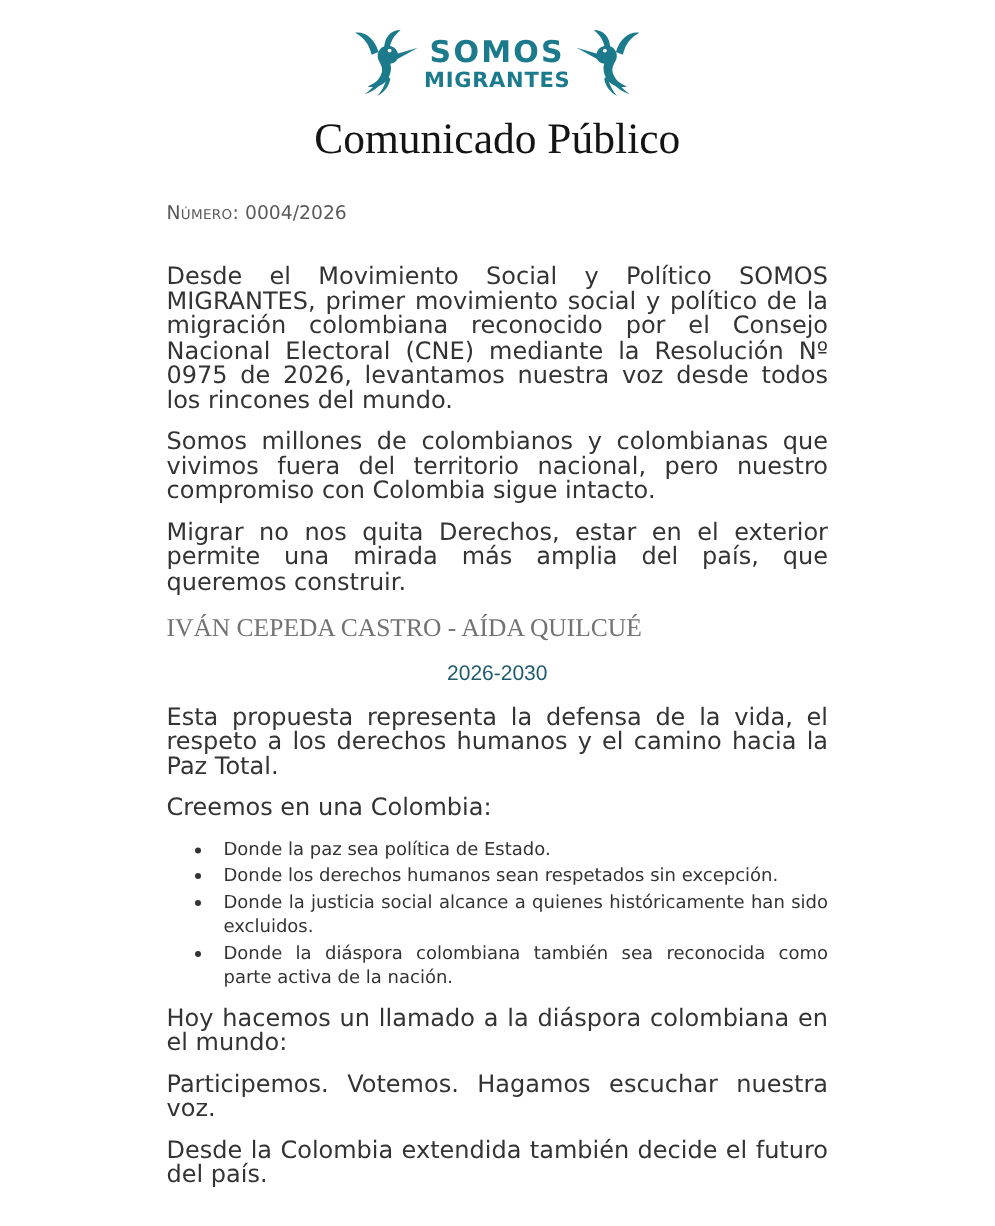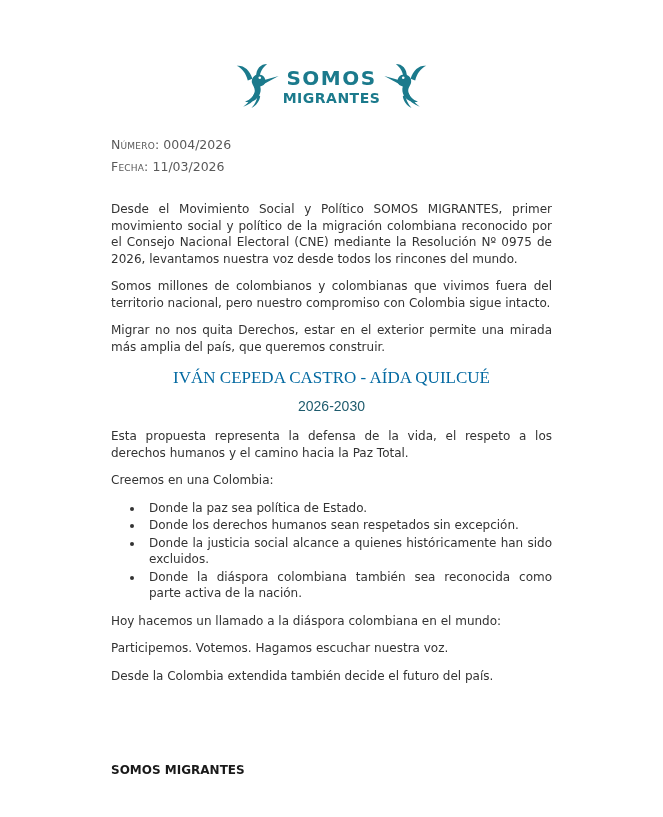--- a/index.html
+++ b/index.html
@@ -18,21 +18,20 @@
     padding: 15px 111px 0 111px;
   }
 
   
   .logo-row {
     display: flex;
     justify-content: center;
     align-items: center;
     gap: 3px;
     height: 54px;
-    margin-top: 44px;
   }
   .bird { width: 46px; height: 50px; display: block; }
   .bird.flip { transform: scaleX(-1); }
   .logo-text { text-align: center; color: #1b7a8c; font-weight: bold; line-height: 1; }
   .logo-line1 { font-size: 20px; letter-spacing: 1.5px; }
   .logo-line2 { font-size: 14px; letter-spacing: 0.5px; margin-top: 3px; }
 
   
   .doc-title {
     font-family: "Liberation Serif", serif;
@@ -46,33 +45,32 @@
 
   
   .meta { margin-top: 24px; color: #595959; font-size: 12.5px; }
   .meta-line { margin: 0 0 6px 0; line-height: 16px; }
   .meta-label { font-variant: small-caps; letter-spacing: 0.2px; }
   .meta-value { }
 
   
   .content { margin-top: 26px; }
   p.body {
-    font-size: 12px;
+    font-size: 16px;
     line-height: 16.5px;
     text-align: justify;
     margin: 0 0 11px 0;
   }
 
   
   .formula-heading {
     font-family: "Liberation Serif", serif;
     font-weight: 400;
     font-size: 17px;
-    color: #0369a1;
-    text-align: center;
+    color: #737373;
     margin: 13px 0 10px 0;
     line-height: 1.2;
   }
   .formula-period {
     font-family: Liberation Sans, sans-serif;
     font-weight: 400;
     font-size: 14px;
     color: #1e5b6d;
     text-align: center;
     margin: 0 0 13px 0;
@@ -130,29 +128,26 @@
         <path d="M48 30 C 48 12, 58 2, 72 2 C 62 10, 56 20, 56 32 Z"></path>
         <path d="M62 38 L97 28 L64 46 Z"></path>
         <path d="M68 42 C 70 32, 62 24, 52 25 C 43 26, 37 34, 39 43 C 41 50, 46 54, 45 62 C 44 72, 35 80, 24 84 C 36 87, 48 82, 54 72 C 58 65, 59 57, 57 51 C 63 50, 67 47, 68 42 Z"></path>
         <path d="M45 64 C 40 76, 31 87, 20 95 C 33 91, 43 83, 49 72 Z"></path>
         <path d="M52 68 C 51 78, 46 89, 38 98 C 48 93, 55 84, 57 73 Z"></path>
       </g>
       <circle cx="56" cy="32" r="2.8" fill="#ffffff"></circle>
     </svg>
   </div>
 
+  <h1 class="doc-title">Comunicado Público</h1>
 
   <div class="meta">
     <p class="meta-line">
       <span class="meta-label">Número:</span>
       <span class="meta-value">0004/2026</span>
-    </p>
-    <p class="meta-line">
-      <span class="meta-label">Fecha:</span>
-      <span class="meta-value">11/03/2026</span>
     </p>
   </div>
 
   <div class="content">
     <p class="body">Desde el Movimiento Social y Político SOMOS MIGRANTES, primer movimiento social y político de la migración colombiana reconocido por el Consejo Nacional Electoral (CNE) mediante la Resolución Nº 0975 de 2026, levantamos nuestra voz desde todos los rincones del mundo.</p>
     <p class="body">Somos millones de colombianos y colombianas que vivimos fuera del territorio nacional, pero nuestro compromiso con Colombia sigue intacto.</p>
     <p class="body">Migrar no nos quita Derechos, estar en el exterior permite una mirada más amplia del país, que queremos construir.</p>
 
     <h2 class="formula-heading">IVÁN CEPEDA CASTRO - AÍDA QUILCUÉ</h2>
     <h3 class="formula-period">2026-2030</h3>

